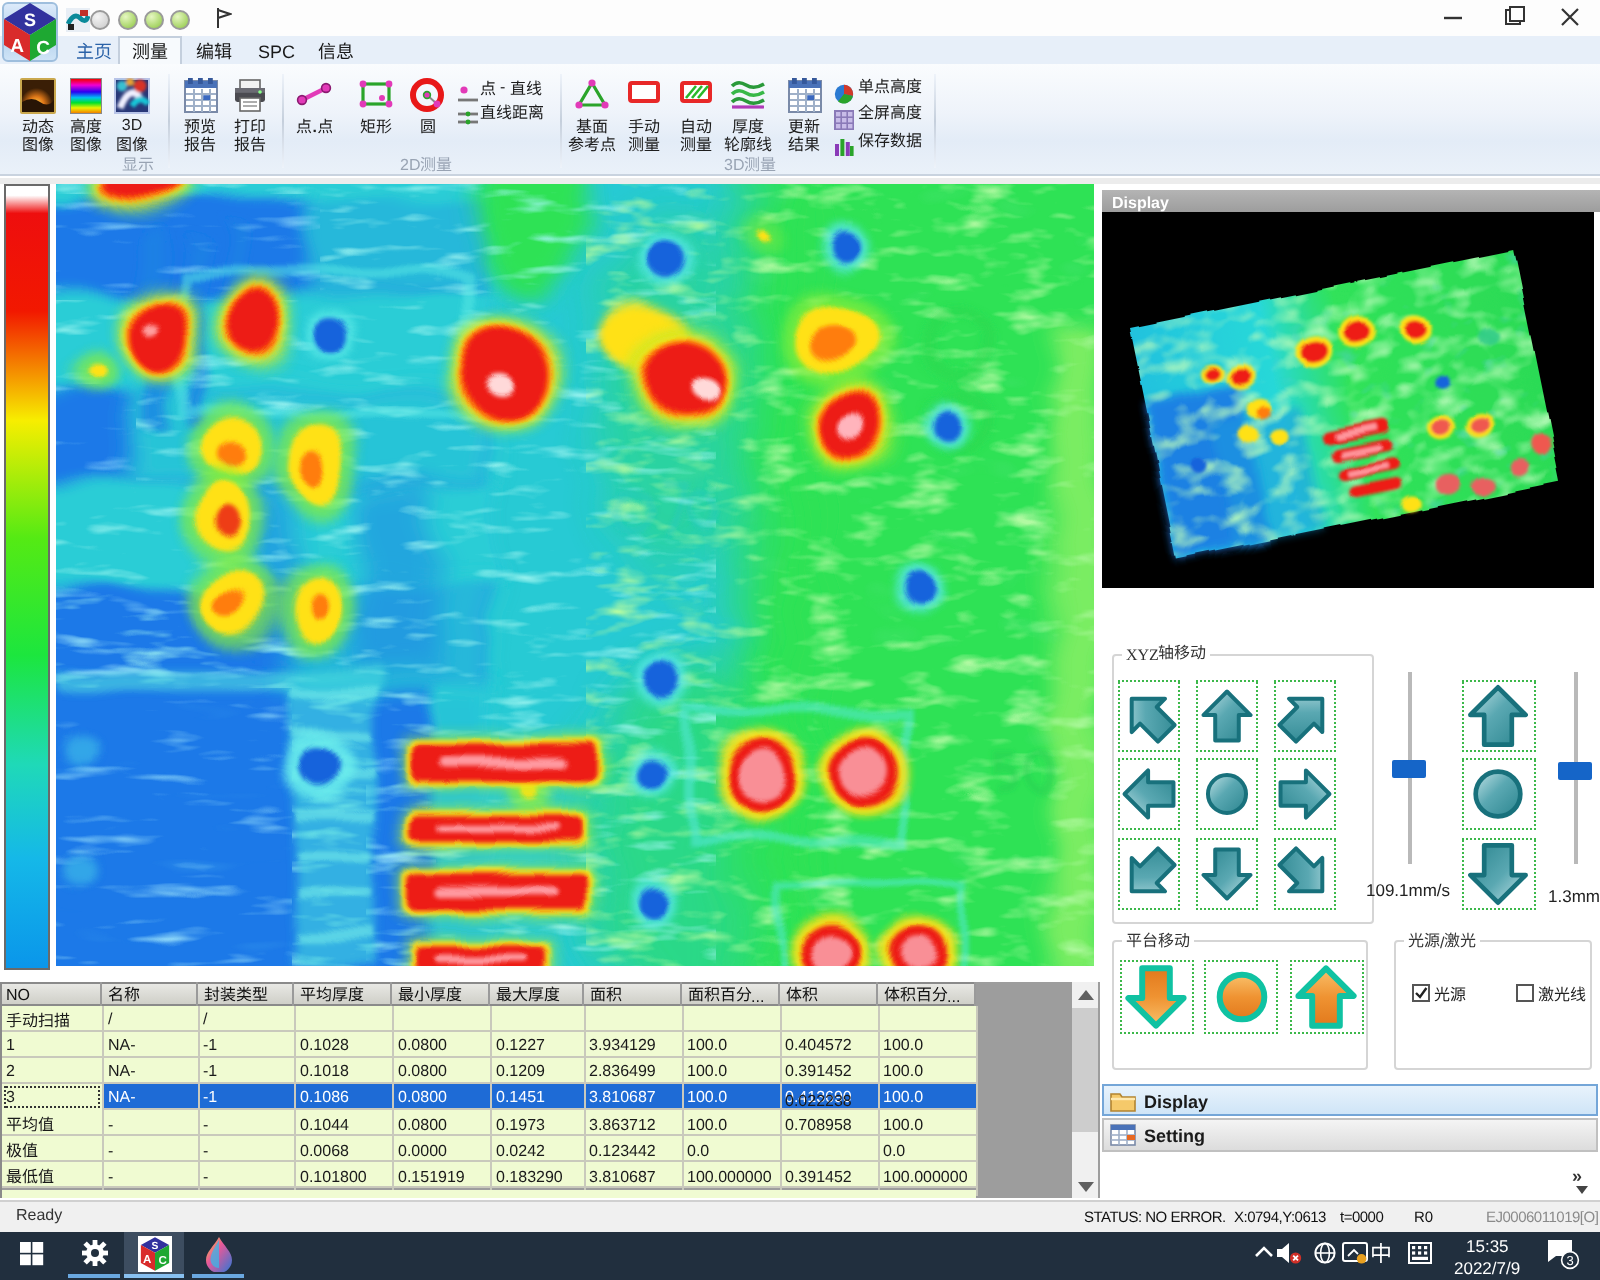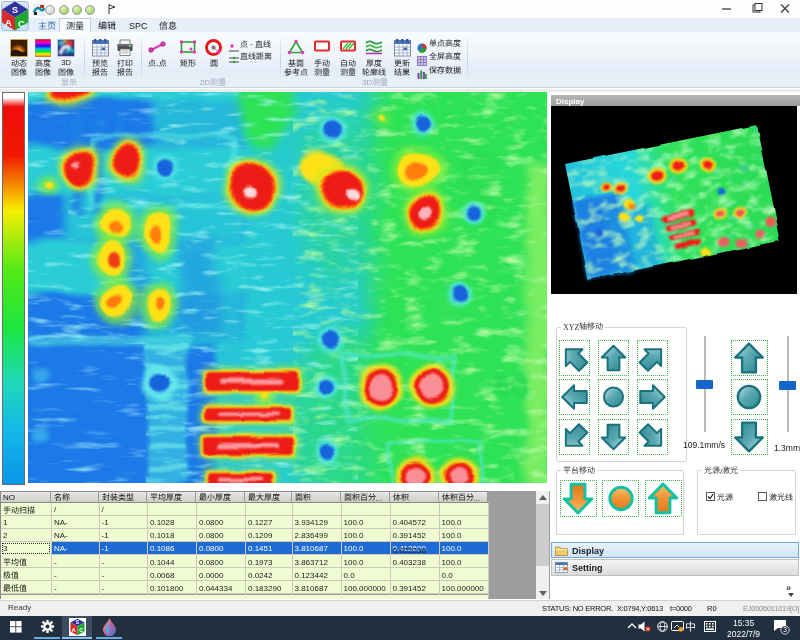--- a/index.html
+++ b/index.html
@@ -1199,21 +1199,21 @@
         <use href="#g503C" x="2000"></use>
       </g>
     </svg></div>
 <div class="t" style="left:54px;top:557.5px;font-size:8px;color:#1a1a1a">-</div>
 <div class="t" style="left:101.5px;top:557.5px;font-size:8px;color:#1a1a1a">-</div>
 <div class="t" style="left:150px;top:557.5px;font-size:8px;color:#1a1a1a">0.1044</div>
 <div class="t" style="left:199px;top:557.5px;font-size:8px;color:#1a1a1a">0.0800</div>
 <div class="t" style="left:248px;top:557.5px;font-size:8px;color:#1a1a1a">0.1973</div>
 <div class="t" style="left:294.5px;top:557.5px;font-size:8px;color:#1a1a1a">3.863712</div>
 <div class="t" style="left:343.5px;top:557.5px;font-size:8px;color:#1a1a1a">100.0</div>
-<div class="t" style="left:392.5px;top:557.5px;font-size:8px;color:#1a1a1a">0.403238</div>
+<div class="t" style="left:392.5px;top:557.5px;font-size:8px;color:#1a1a1a">0.708958</div>
 <div class="t" style="left:441.5px;top:557.5px;font-size:8px;color:#1a1a1a">100.0</div>
 <div class="abs" style="left:1px;top:568.4px;width:487px;height:13.07px;background:#f0fbd2;border-bottom:1px solid #c9c9bc"></div>
 <div class="abs" style="left:3px;top:571.1px;line-height:0"><svg style="" width="16.0" height="8" viewBox="0 0 2000 1000">
       <g fill="#1a1a1a" transform="translate(0,880) scale(1,-1)">
         <use href="#g6781" x="0"></use>
         <use href="#g503C" x="1000"></use>
       </g>
     </svg></div>
 <div class="t" style="left:54px;top:570.6px;font-size:8px;color:#1a1a1a">-</div>
 <div class="t" style="left:101.5px;top:570.6px;font-size:8px;color:#1a1a1a">-</div>
@@ -1228,21 +1228,21 @@
 <div class="abs" style="left:3px;top:584.2px;line-height:0"><svg style="" width="24.0" height="8" viewBox="0 0 3000 1000">
       <g fill="#1a1a1a" transform="translate(0,880) scale(1,-1)">
         <use href="#g6700" x="0"></use>
         <use href="#g4F4E" x="1000"></use>
         <use href="#g503C" x="2000"></use>
       </g>
     </svg></div>
 <div class="t" style="left:54px;top:583.6px;font-size:8px;color:#1a1a1a">-</div>
 <div class="t" style="left:101.5px;top:583.6px;font-size:8px;color:#1a1a1a">-</div>
 <div class="t" style="left:150px;top:583.6px;font-size:8px;color:#1a1a1a">0.101800</div>
-<div class="t" style="left:199px;top:583.6px;font-size:8px;color:#1a1a1a">0.044334</div>
+<div class="t" style="left:199px;top:583.6px;font-size:8px;color:#1a1a1a">0.151919</div>
 <div class="t" style="left:248px;top:583.6px;font-size:8px;color:#1a1a1a">0.183290</div>
 <div class="t" style="left:294.5px;top:583.6px;font-size:8px;color:#1a1a1a">3.810687</div>
 <div class="t" style="left:343.5px;top:583.6px;font-size:8px;color:#1a1a1a">100.000000</div>
 <div class="t" style="left:392.5px;top:583.6px;font-size:8px;color:#1a1a1a">0.391452</div>
 <div class="t" style="left:441.5px;top:583.6px;font-size:8px;color:#1a1a1a">100.000000</div>
 <div class="abs" style="left:51px;top:503px;width:1px;height:95px;background:#c9c9bc"></div>
 <div class="abs" style="left:98.5px;top:503px;width:1px;height:95px;background:#c9c9bc"></div>
 <div class="abs" style="left:147.0px;top:503px;width:1px;height:95px;background:#c9c9bc"></div>
 <div class="abs" style="left:196px;top:503px;width:1px;height:95px;background:#c9c9bc"></div>
 <div class="abs" style="left:245px;top:503px;width:1px;height:95px;background:#c9c9bc"></div>

